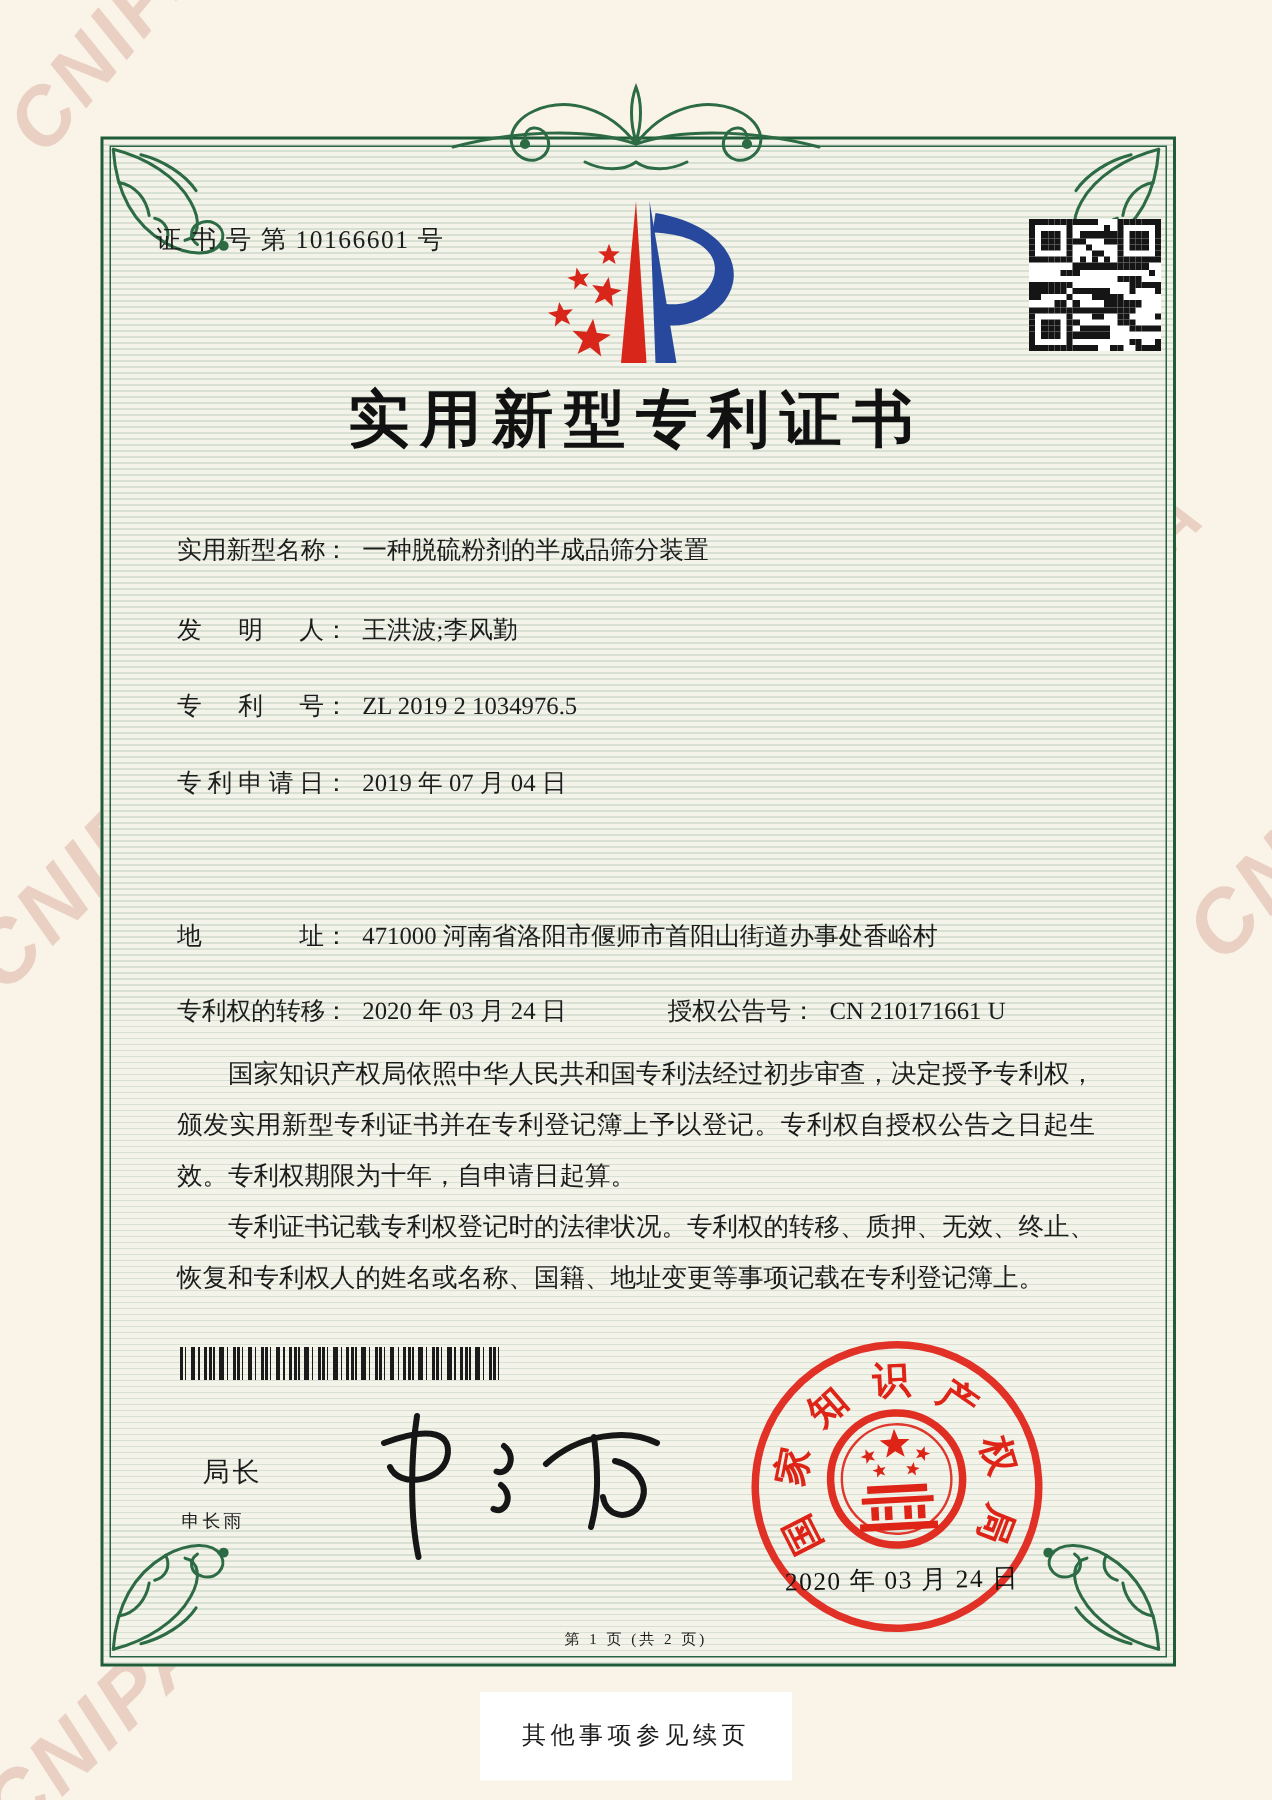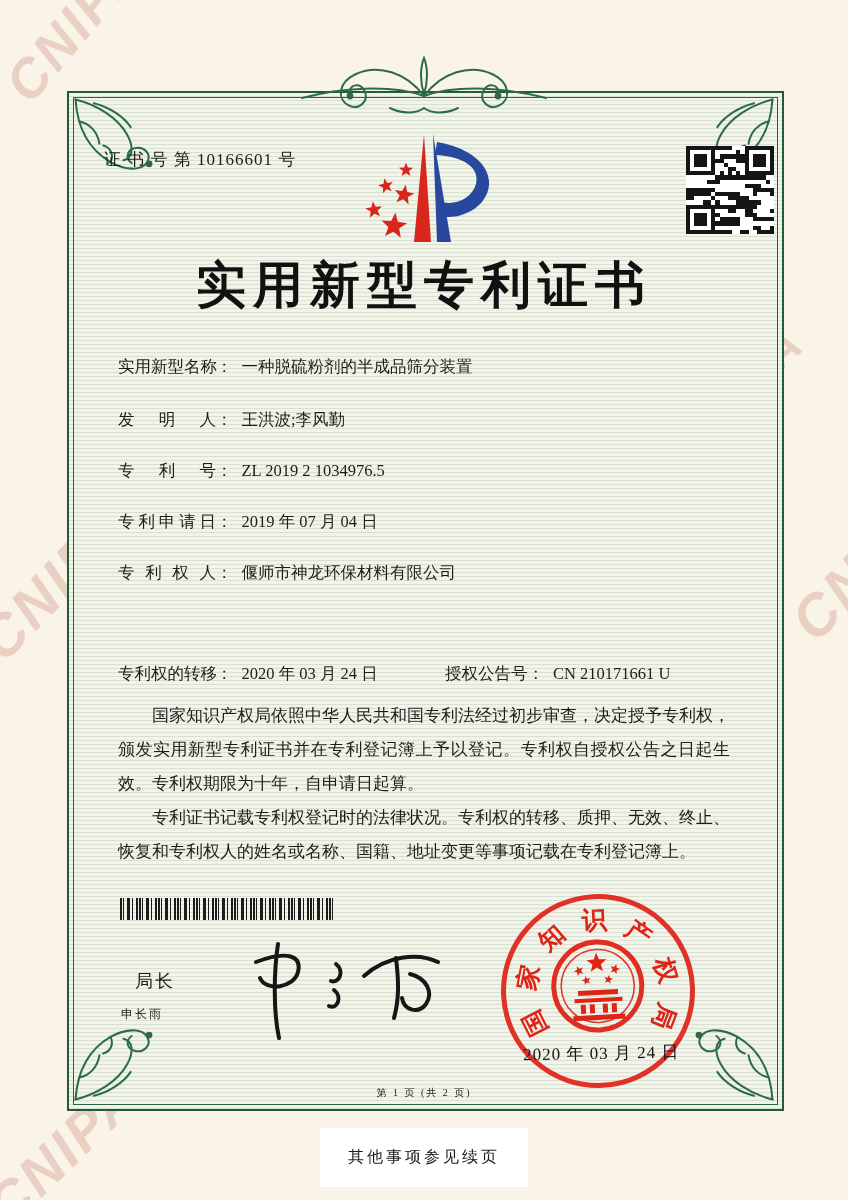--- a/index.html
+++ b/index.html
@@ -37,21 +37,21 @@
   .top-ornament{position:absolute;left:294px;top:52px;width:260px;height:78px;}
   
   .cert-no{position:absolute;left:104px;top:148px;font-size:17px;letter-spacing:1px;}
   .qr{position:absolute;left:686px;top:146px;width:88px;height:88px;background:#fff;
       display:grid;grid-template-columns:repeat(21,1fr);grid-template-rows:repeat(21,1fr);}
   .qr i{display:block;}
   .qr i.on{background:#151515;}
   .logo{position:absolute;left:334px;top:124px;width:180px;height:126px;}
   .title{
     position:absolute;left:0;top:252px;width:848px;text-align:center;
-    font-size:50px;font-weight:bold;letter-spacing:7px;color:#111;
+    font-size:41px;font-weight:bold;letter-spacing:7px;color:#111;
   }
   
   .frow{position:absolute;left:118px;font-size:16.5px;white-space:nowrap;}
   .flabel{display:inline-block;width:98px;text-align:justify;text-align-last:justify;vertical-align:bottom;}
   .fcolon{display:inline-block;}
   .fvalue{margin-left:9px;}
   
   .paras{position:absolute;left:118px;top:699px;width:612px;font-size:17px;line-height:34px;text-align:justify;}
   .paras p{margin:0;text-indent:2em;}
   
@@ -609,22 +609,22 @@
   </div>
   <div class="frow" style="top:409px;">
     <span class="flabel">发明人</span><span class="fcolon">：</span><span class="fvalue">王洪波;李风勤</span>
   </div>
   <div class="frow" style="top:460px;">
     <span class="flabel">专利号</span><span class="fcolon">：</span><span class="fvalue">ZL 2019 2 1034976.5</span>
   </div>
   <div class="frow" style="top:511px;">
     <span class="flabel">专利申请日</span><span class="fcolon">：</span><span class="fvalue">2019 年 07 月 04 日</span>
   </div>
-  <div class="frow" style="top:562px;">
-    <span class="flabel">专利权人</span><span class="fcolon">：</span><span class="fvalue">偃师市神龙环保材料有限公司</span>
+  <div class="frow" style="top:613px;">
+    <span class="flabel">地址</span><span class="fcolon">：</span><span class="fvalue">471000 河南省洛阳市偃师市首阳山街道办事处香峪村</span>
   </div>
   <div class="frow" style="top:663px;">
     <span class="flabel">专利权的转移</span><span class="fcolon">：</span><span class="fvalue">2020 年 03 月 24 日</span>
   </div>
   <div class="frow" style="top:663px;left:445px;">
     <span class="flabel" style="width:auto;">授权公告号</span><span class="fcolon">：</span><span class="fvalue">CN 210171661 U</span>
   </div>
 
   <div class="paras">
     <p>国家知识产权局依照中华人民共和国专利法经过初步审查，决定授予专利权，颁发实用新型专利证书并在专利登记簿上予以登记。专利权自授权公告之日起生效。专利权期限为十年，自申请日起算。</p>

